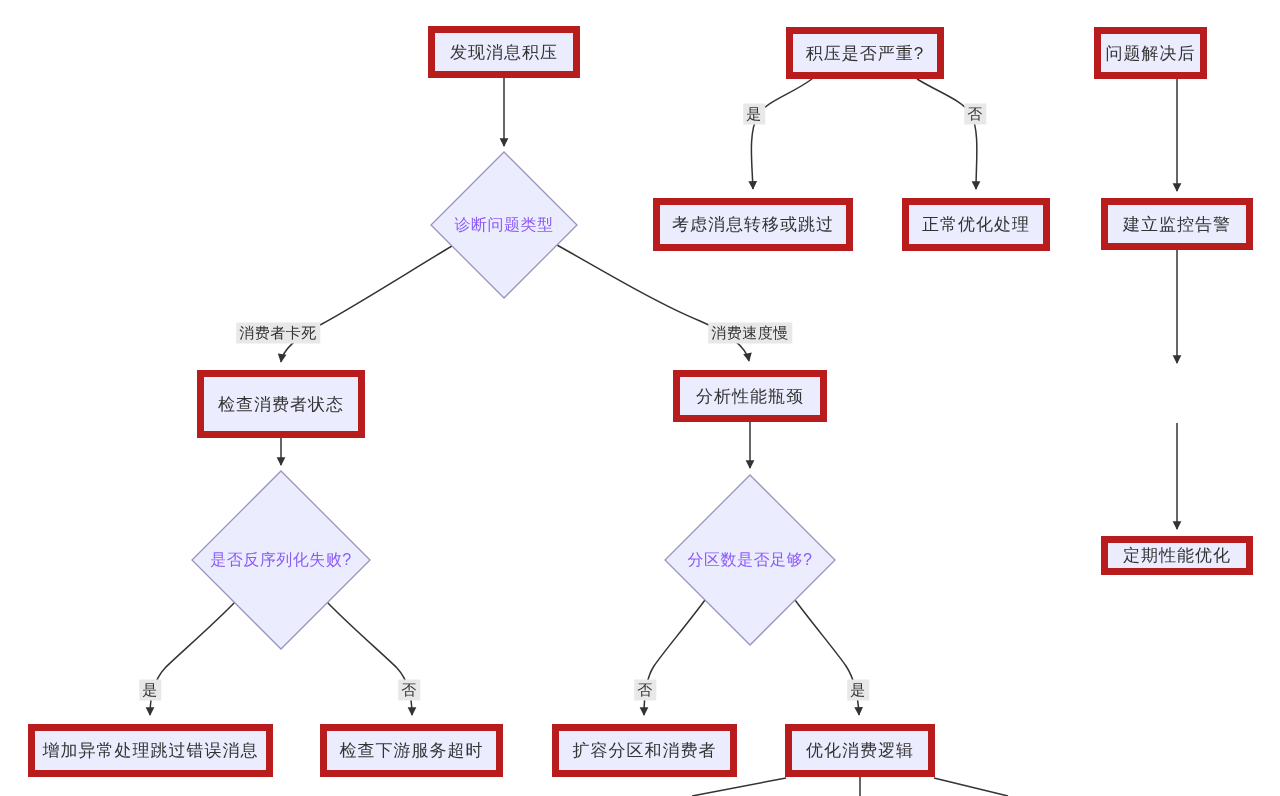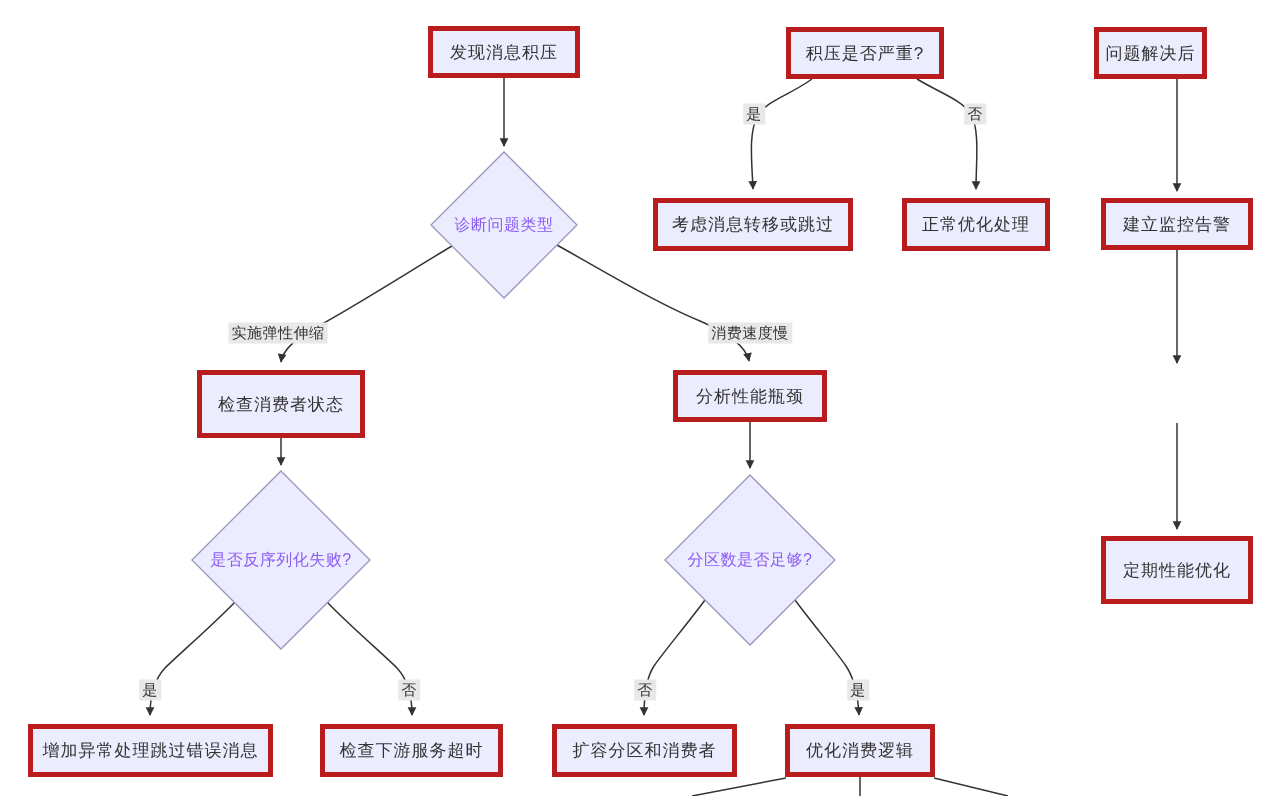--- a/index.html
+++ b/index.html
@@ -23,21 +23,21 @@
     stroke-width: 1.5px;
   }
   .diamond {
     fill: #ECECFF;
     stroke: #9a94bd;
     stroke-width: 1.3px;
   }
   .node {
     position: absolute;
     background: #ECECFF;
-    border: 5px solid #b91c1c;
+    border: 7px solid #b91c1c;
     box-sizing: border-box;
     display: flex;
     align-items: center;
     justify-content: center;
     color: #333333;
     font-size: 17px;
     letter-spacing: 1px;
     white-space: nowrap;
     z-index: 2;
   }
@@ -130,29 +130,29 @@
   </div>
   <div class="node" style="left:902px;top:198px;width:148px;height:53px">
     <span>正常优化处理</span>
   </div>
   <div class="node" style="left:1094px;top:27px;width:113px;height:52px">
     <span>问题解决后</span>
   </div>
   <div class="node" style="left:1101px;top:198px;width:152px;height:52px">
     <span>建立监控告警</span>
   </div>
-  <div class="node" style="left:1101px;top:536px;width:152px;height:68px">
+  <div class="node" style="left:1101px;top:536px;width:152px;height:39px">
     <span>定期性能优化</span>
   </div>
 
   <div class="diamond-label" style="left:504px;top:225px">诊断问题类型</div>
   <div class="diamond-label" style="left:281px;top:560px">是否反序列化失败?</div>
   <div class="diamond-label" style="left:750px;top:560px">分区数是否足够?</div>
 
-  <div class="edge-label" style="left:278px;top:333px">实施弹性伸缩</div>
+  <div class="edge-label" style="left:278px;top:333px">消费者卡死</div>
   <div class="edge-label" style="left:750px;top:333px">消费速度慢</div>
   <div class="edge-label" style="left:150px;top:690px">是</div>
   <div class="edge-label" style="left:409px;top:690px">否</div>
   <div class="edge-label" style="left:645px;top:690px">否</div>
   <div class="edge-label" style="left:858px;top:690px">是</div>
   <div class="edge-label" style="left:754px;top:114px">是</div>
   <div class="edge-label" style="left:975px;top:114px">否</div>
 
 </div>
 

